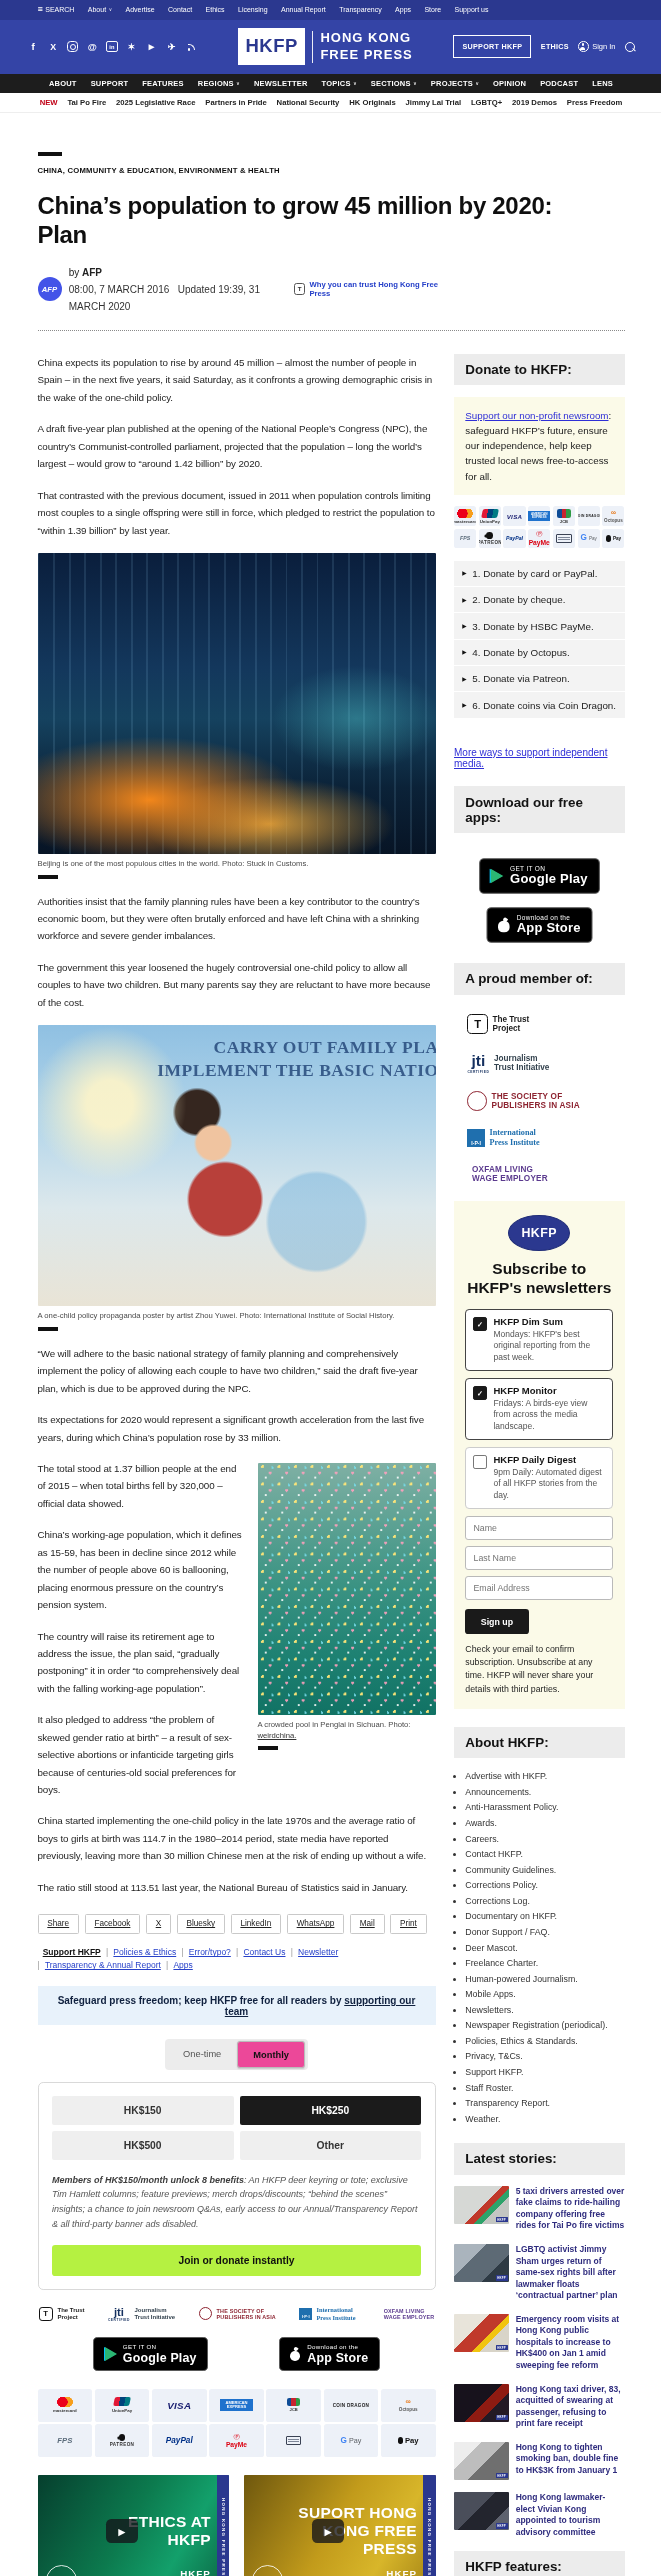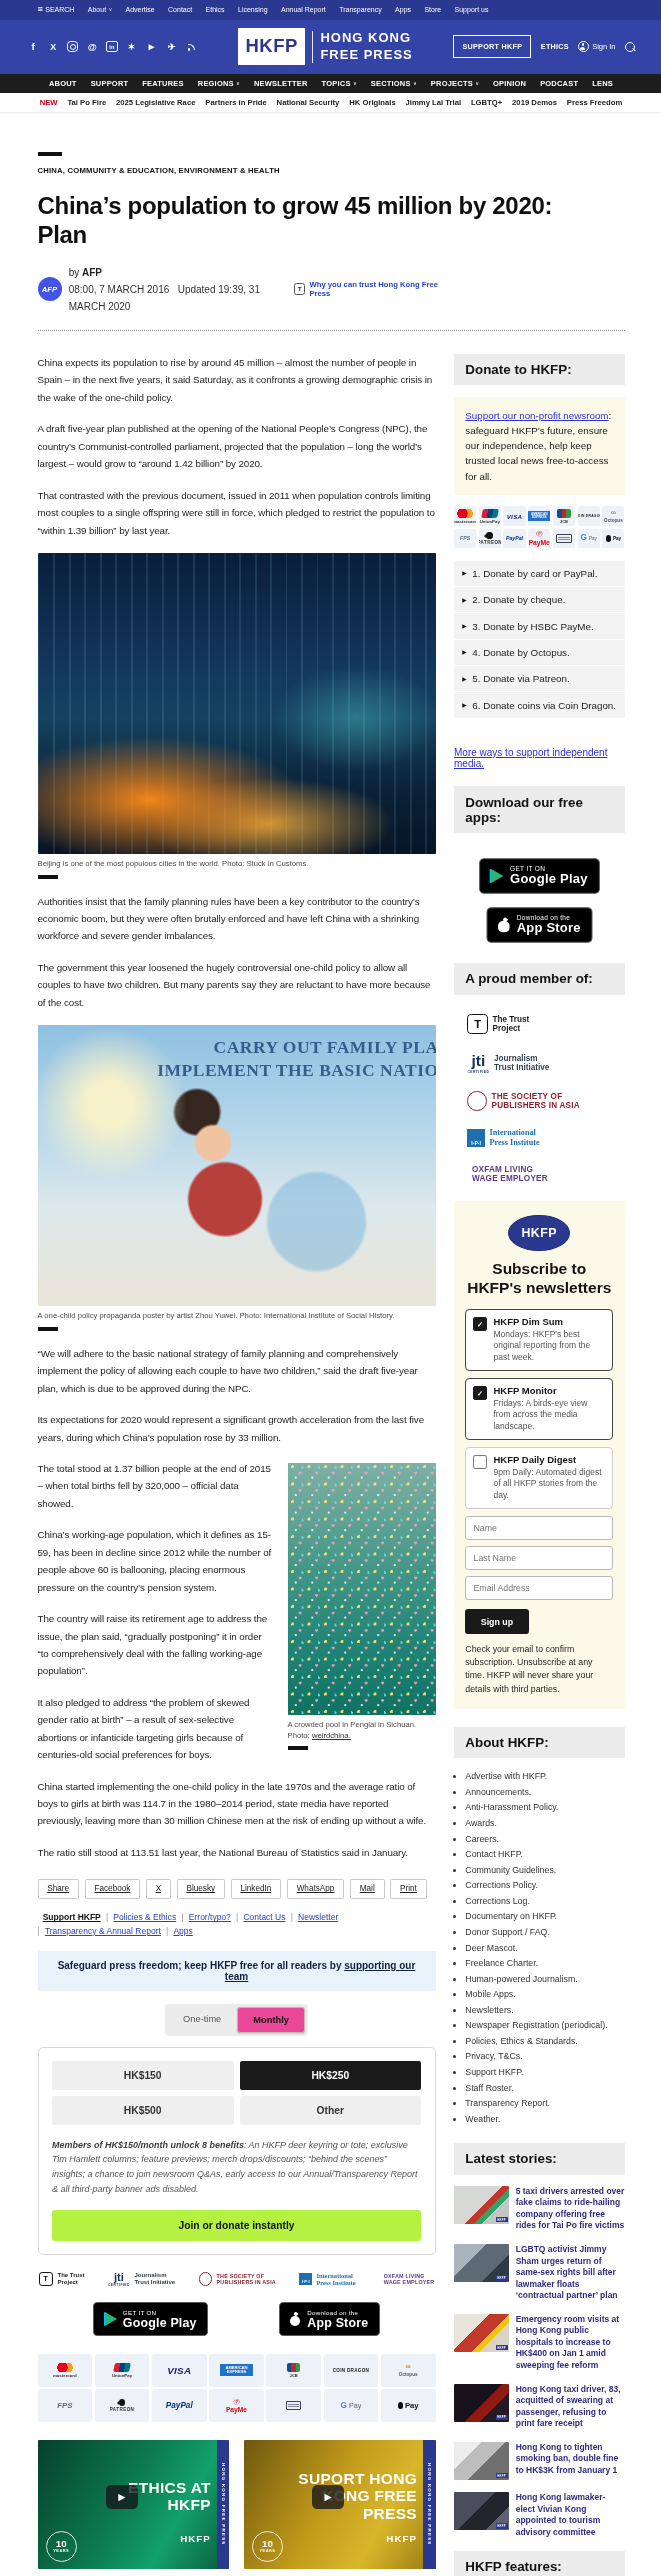--- a/index.html
+++ b/index.html
@@ -86,21 +86,21 @@
     repeating-linear-gradient(90deg,rgba(160,220,255,.12) 0 1.5px,transparent 1.5px 15.5px),
     linear-gradient(180deg,#0a1e3c 0%,#13375c 38%,#15425f 55%,#0b2238 78%,#071425 100%)}
   .img-poster{height:281px;position:relative;overflow:hidden;background:
     radial-gradient(circle at 18% 28%,rgba(255,245,200,.9) 0 6%,rgba(255,245,200,0) 20%),
     radial-gradient(circle at 47% 62%,#b8403a 0 13%,rgba(184,64,58,0) 14%),
     radial-gradient(circle at 44% 42%,#f0c4a0 0 6%,rgba(240,196,160,0) 7%),
     radial-gradient(circle at 40% 31%,#35261f 0 7%,rgba(53,38,31,0) 8%),
     radial-gradient(circle at 70% 70%,rgba(120,180,220,.5) 0 14%,transparent 15%),
     linear-gradient(180deg,#8fc0e2 0%,#b4d6ea 35%,#dce8ec 65%,#e9e4d6 100%)}
   .poster-overlay{position:absolute;top:10.3px;right:-3.1px;text-align:right;color:#274a7c;font-weight:800;font-size:17.5px;line-height:1.35;letter-spacing:0.5px;white-space:nowrap;font-family:"Liberation Serif",serif;opacity:.85}
-  .pool-fig{float:right;width:148px;margin:3.1px 0 9.3px 13.4px}
+  .pool-fig{float:right;width:178px;margin:3.1px 0 9.3px 13.4px}
   .img-pool{height:252px;background:
     radial-gradient(circle 1.5px at 4.6px 3.6px,rgba(255,230,120,.95) 96%,transparent),
     radial-gradient(circle 1.5px at 12px 9.8px,rgba(255,160,190,.9) 96%,transparent),
     radial-gradient(circle 1.3px at 7.7px 14.4px,rgba(255,255,255,.85) 96%,transparent),
     radial-gradient(circle 1.3px at 14.4px 4.6px,rgba(120,220,235,.9) 96%,transparent),
     linear-gradient(180deg,#7fb0a4 0%,#3f9585 45%,#1f8273 75%,#117264 100%);
     background-size:16.5px 17.5px,16.5px 17.5px,16.5px 17.5px,16.5px 17.5px,100% 100%}
   .clear{clear:both}
   
   .share-row{display:flex;gap:5.7px;flex-wrap:wrap;margin:17.5px 0 13.4px}

